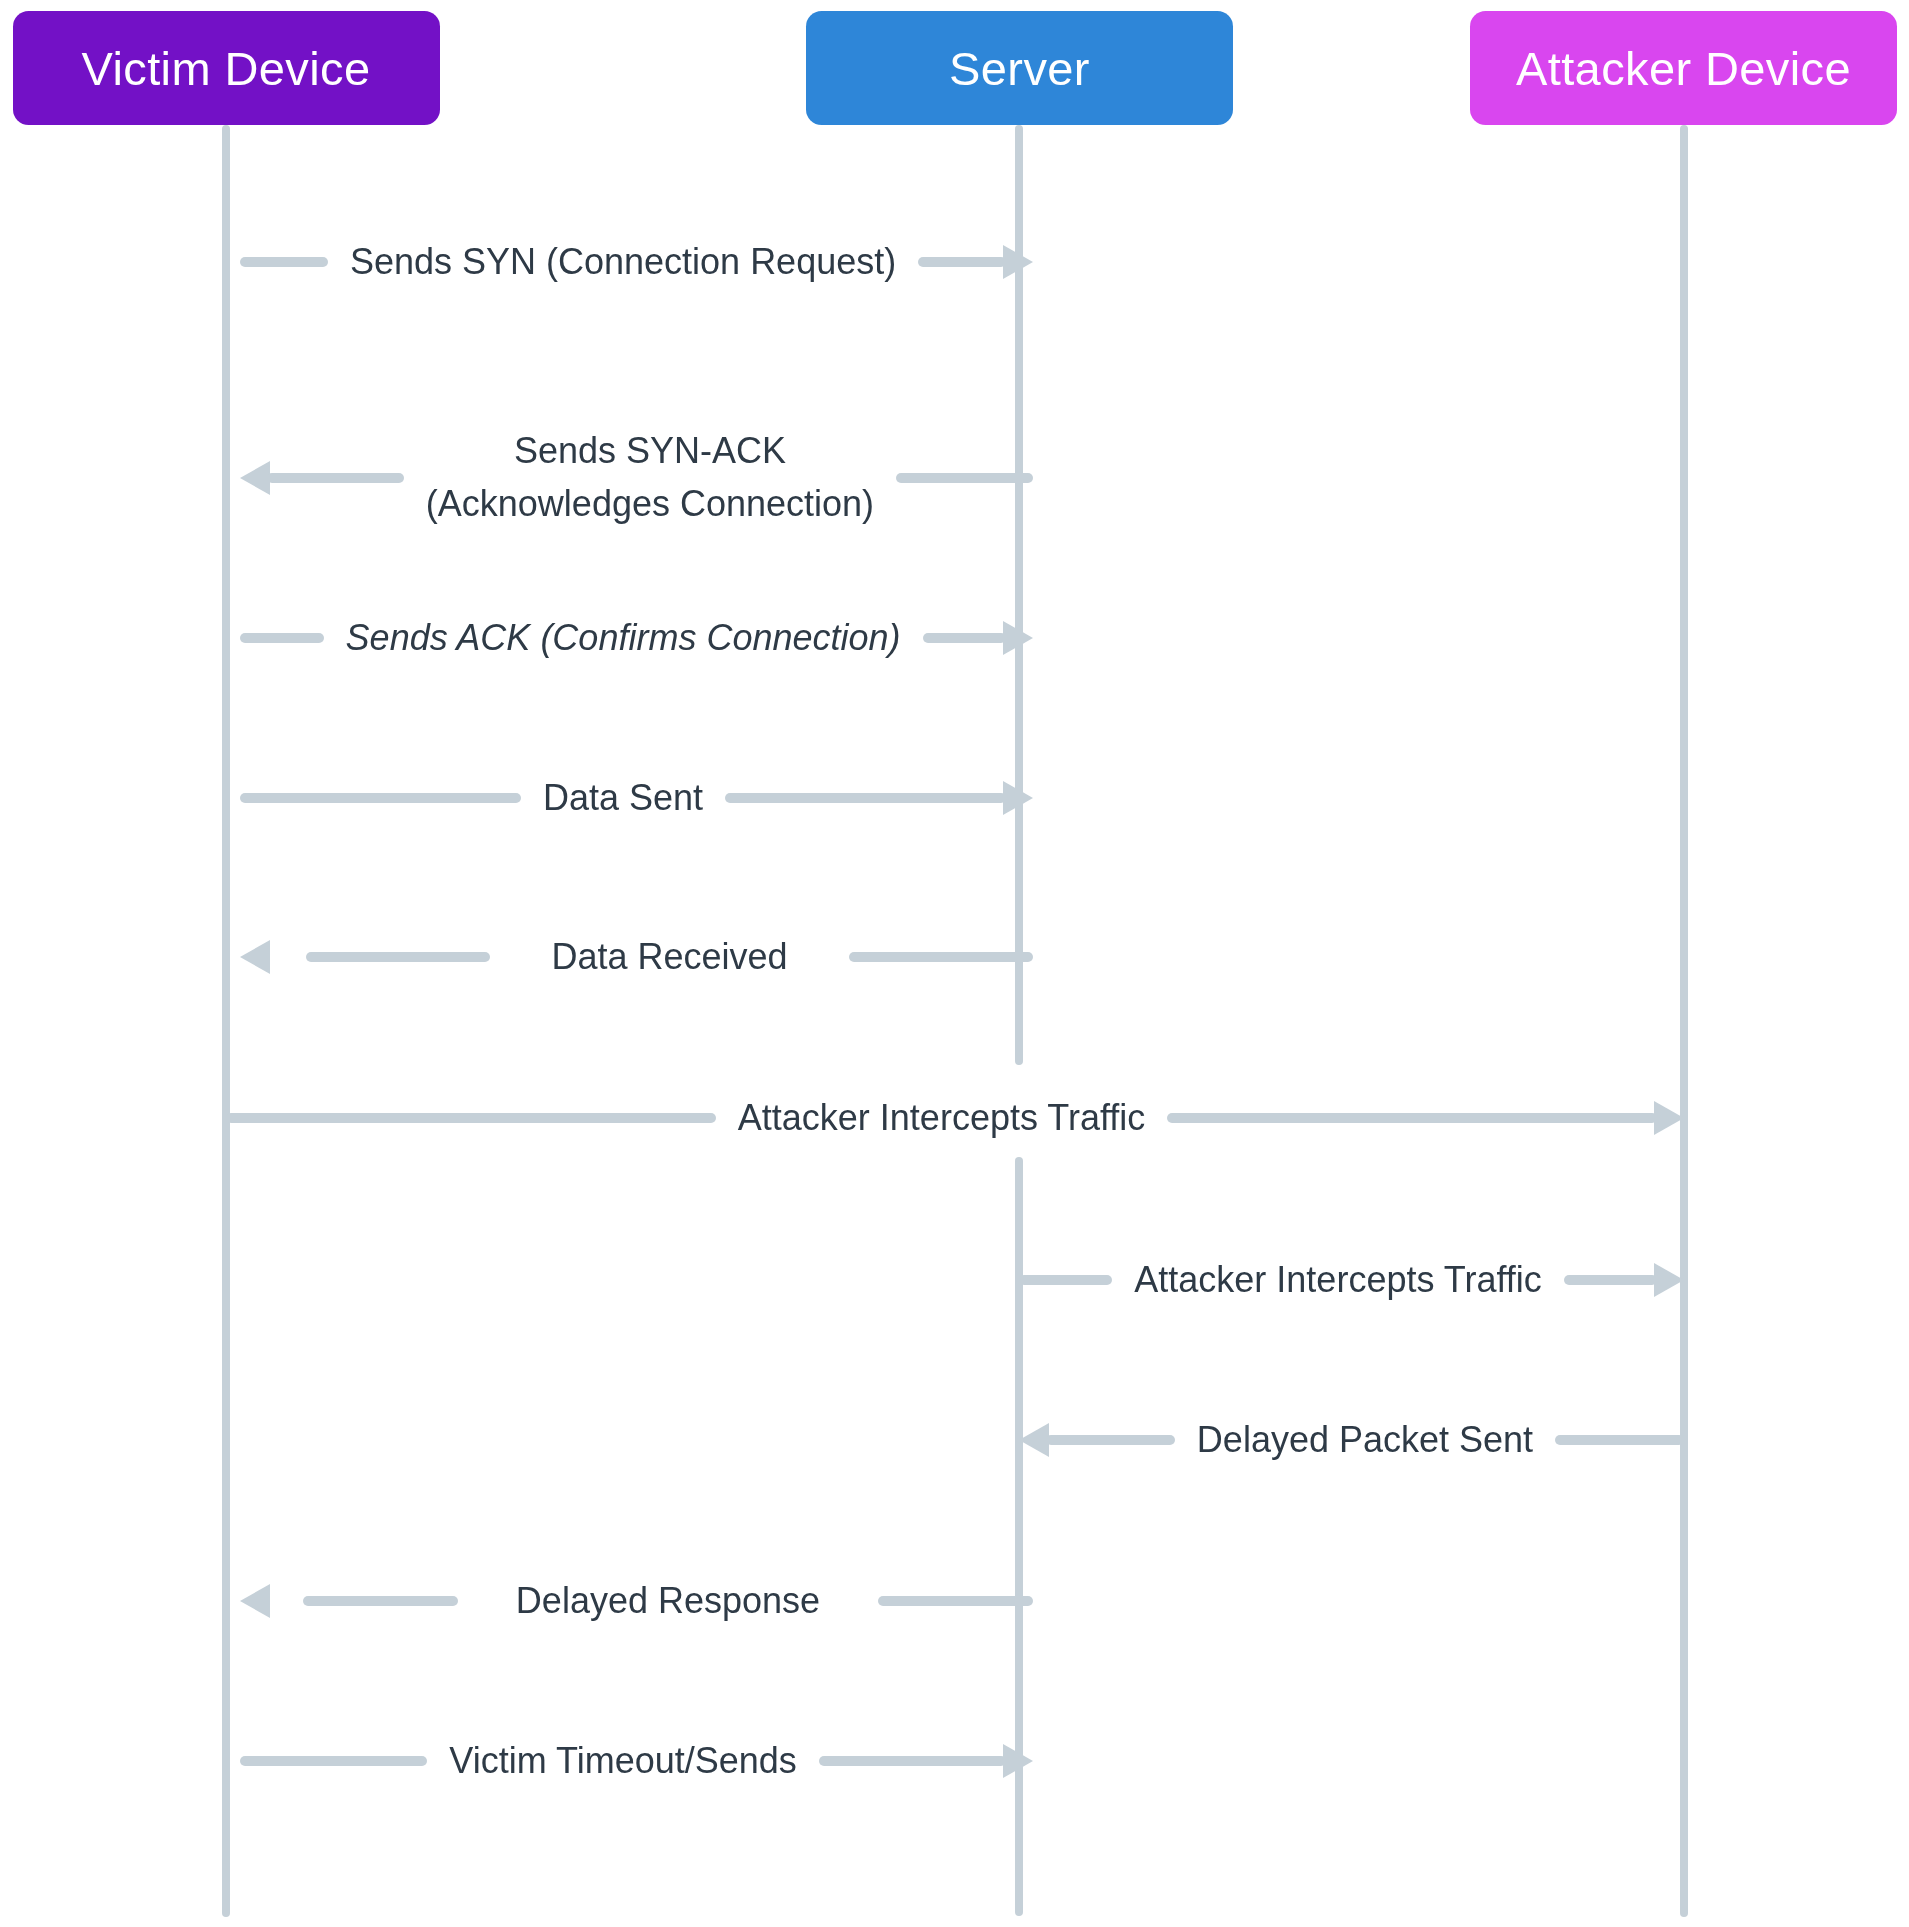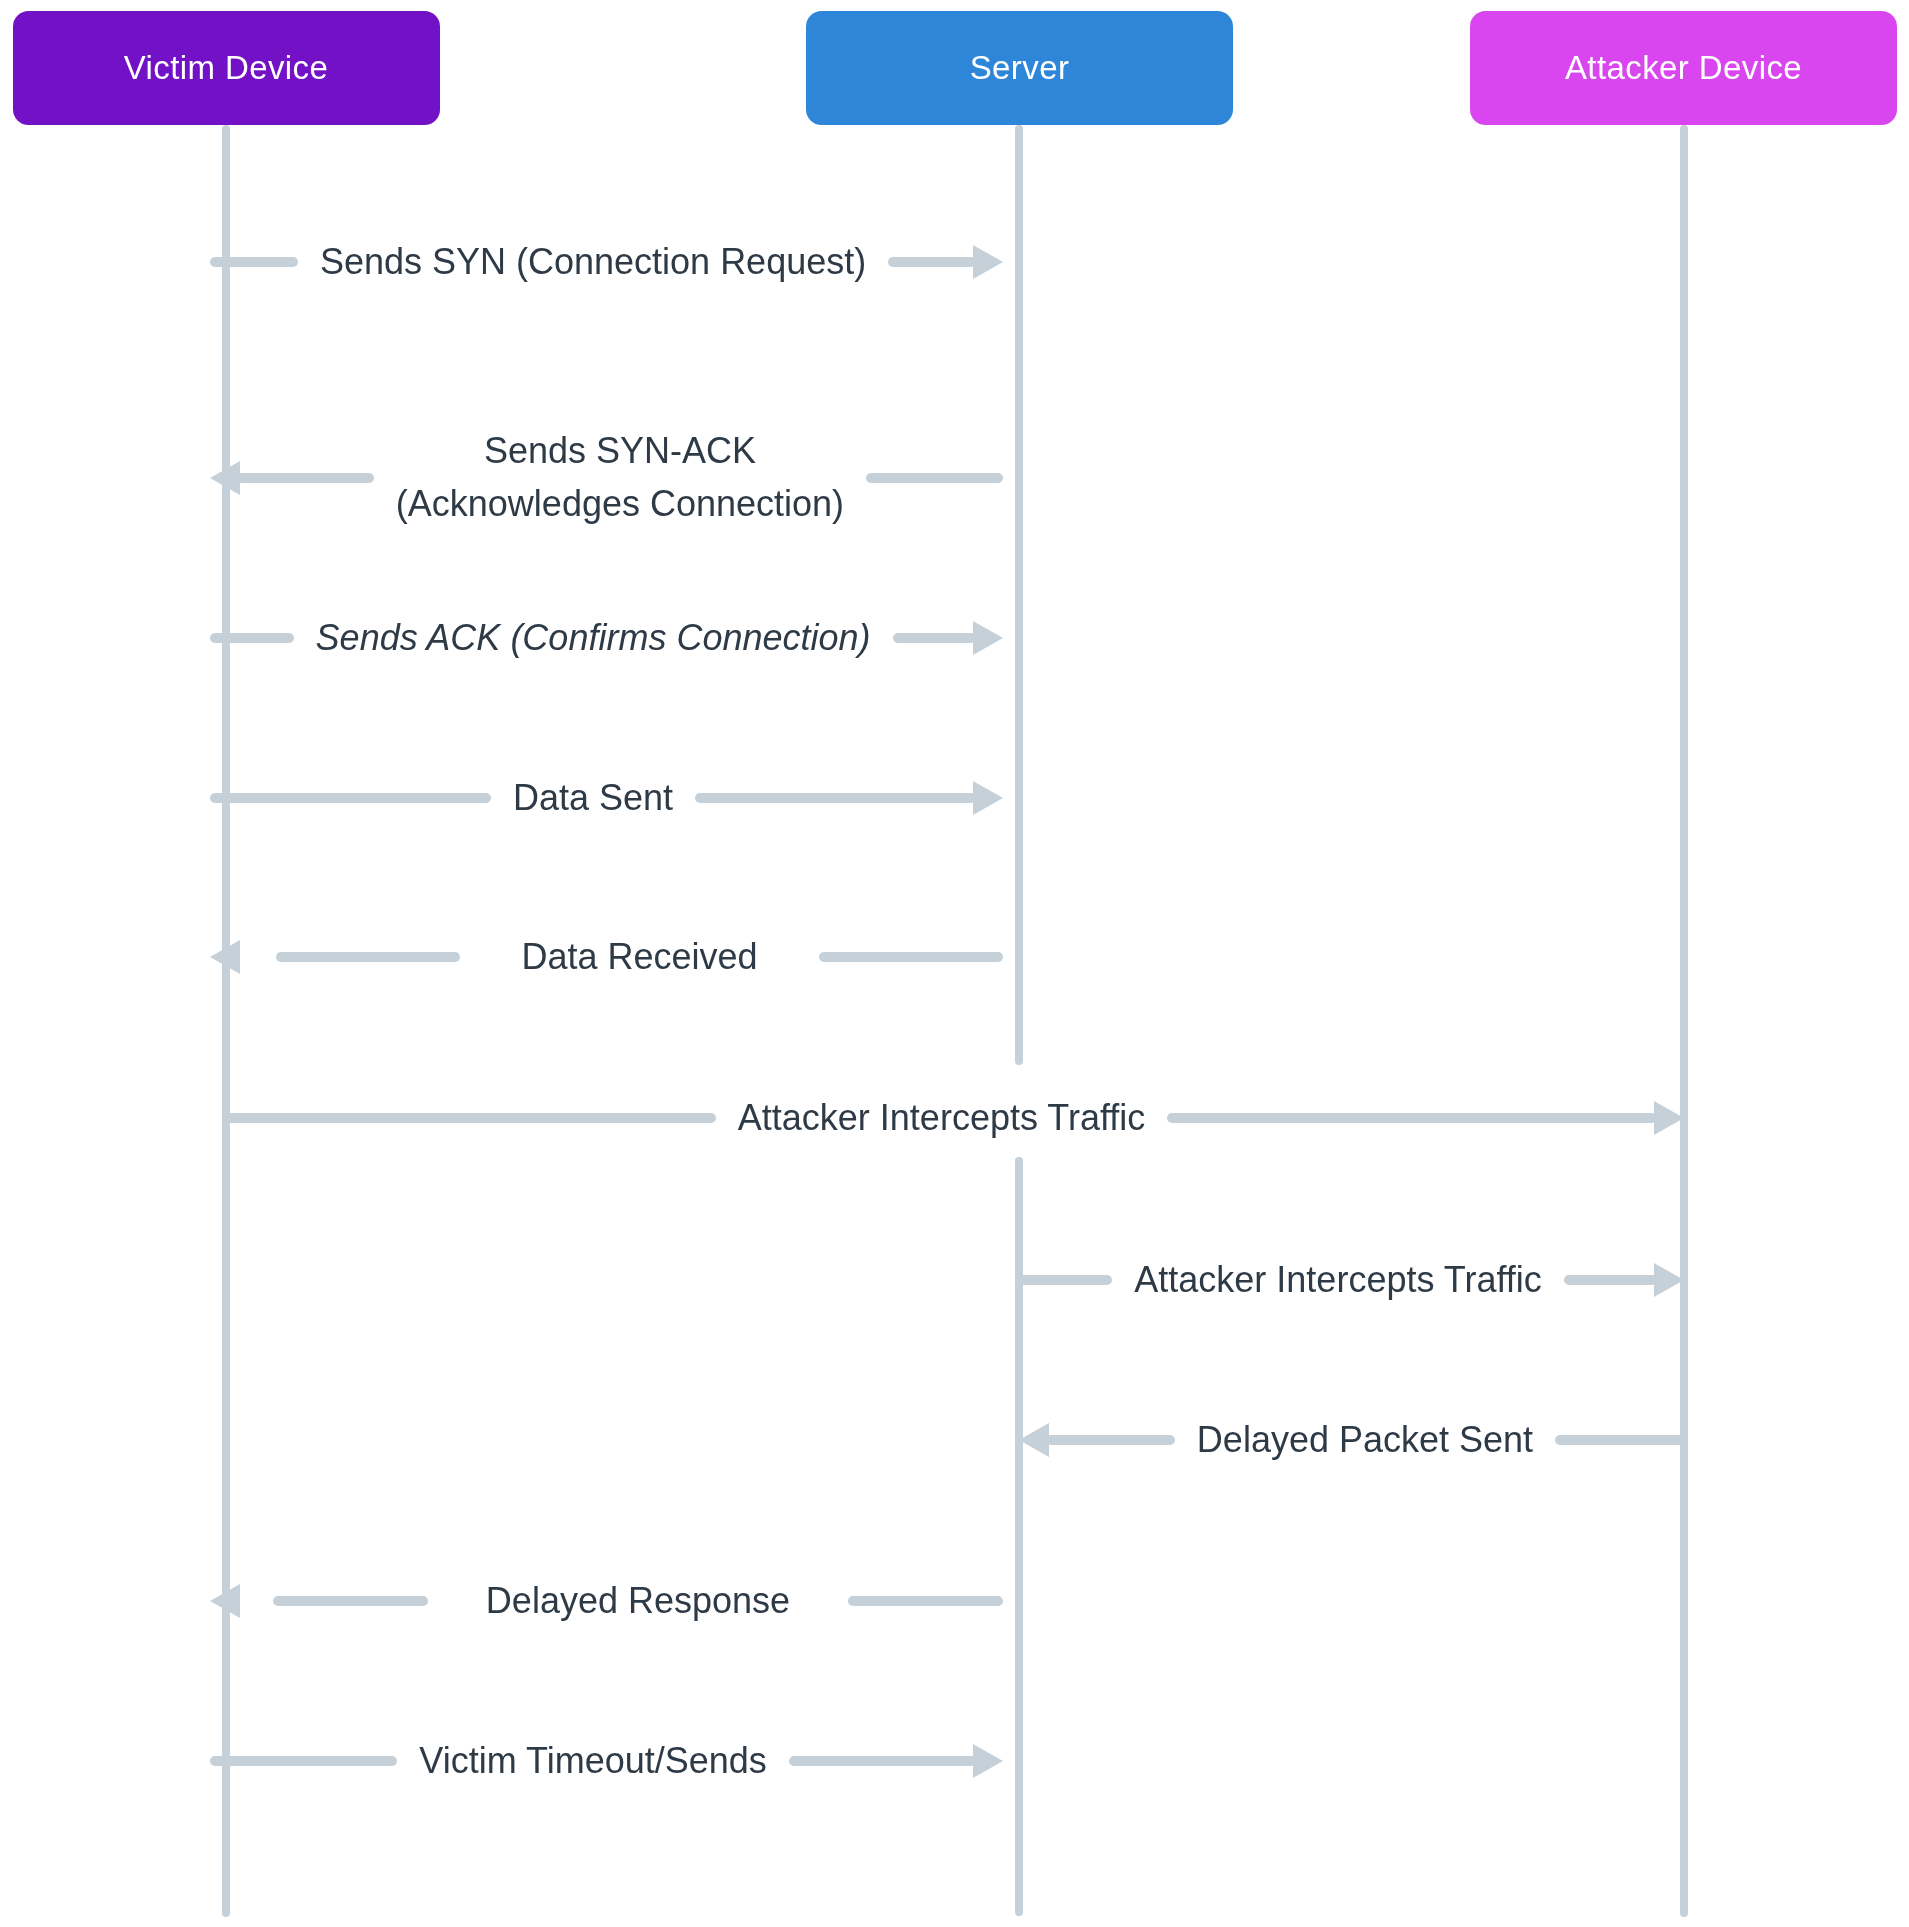--- a/index.html
+++ b/index.html
@@ -17,21 +17,21 @@
   .stage { position: relative; width: 1909px; height: 1928px; overflow: hidden; }
 
   
   .actor {
     position: absolute;
     top: 11px;
     width: 427px; height: 114px;
     border-radius: 15.6px;
     display: flex; align-items: center; justify-content: center;
     color: var(--actor_text);
-    font-size: 33px;
+    font-size: 47px;
     letter-spacing: 0.4px;
   }
   .actor-victim   { left: 12.5px;   }
   .actor-server   { left: 806px; }
   .actor-attacker { left: 1470px; }
 
   
   .lifeline {
     position: absolute;
     width: 7.8px;
@@ -70,21 +70,21 @@
   .head {
     width: 0; height: 0;
     border-top: 17px solid transparent;
     border-bottom: 17px solid transparent;
     flex: 0 0 auto;
   }
   .head.right { border-left: 30px solid var(--line); margin-left: -3.1px; }
   .head.left  { border-right: 30px solid var(--line); margin-right: -3.1px; }
 
   
-  .span-vs { left: 210px;  width: 793px; }
+  .span-vs { left: 240px;  width: 793px; }
   .span-sa { left: 1019px; width: 665px;  }
   .span-va { left: 226px;  width: 1458px; }
 </style>
 </head>
 <body>
 
 <div class="stage">
 
   <div class="actor actor-victim" style="background: rgb(115, 17, 198);">
     <span>Victim Device</span>

